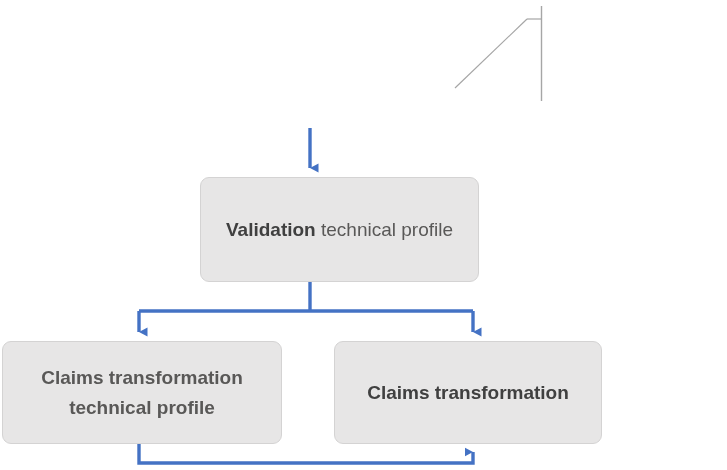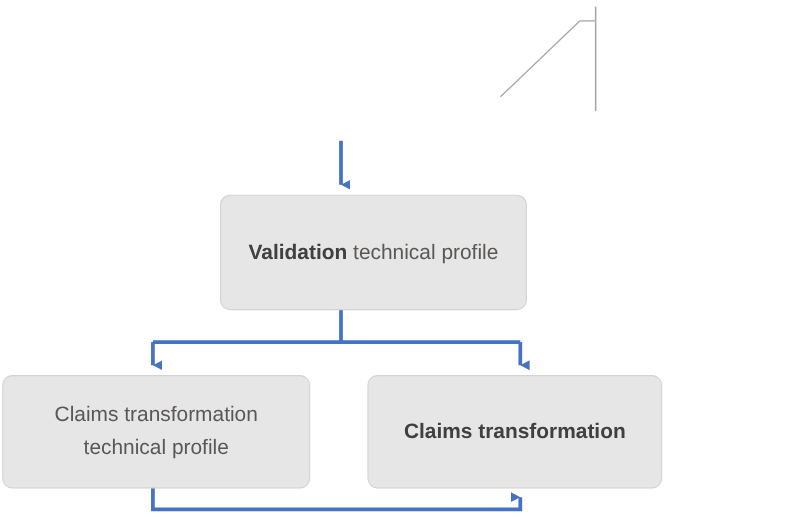--- a/index.html
+++ b/index.html
@@ -88,21 +88,21 @@
     <path d="M473,311 L473,332" stroke="#4472C4" stroke-width="3.4" fill="none" marker-end="url(#arrowDown)"></path>
 
     <path d="M139,443 L139,463 L473,463 L473,452" stroke="#4472C4" stroke-width="3.4" fill="none" marker-end="url(#arrowUp)"></path>
   </svg>
 
 
   <div class="node" style="left:172px; top:177px; width:279px; height:105px;margin-left:28px;">
     <span class="t"><span class="strong">Validation</span><span> technical profile</span></span>
   </div>
 
-  <div class="node" style="left:2px; top:341px; width:280px; height:103px;">
+  <div class="node" style="left:2px; top:341px; width:280px; height:103px;font-weight:bold;">
     <span class="t"><span class="strong"></span><span>Claims transformation technical profile</span></span>
   </div>
 
   <div class="node" style="left:334px; top:341px; width:268px; height:103px;">
     <span class="t"><span class="strong">Claims transformation</span><span></span></span>
   </div>
 
 
 </div>
 

